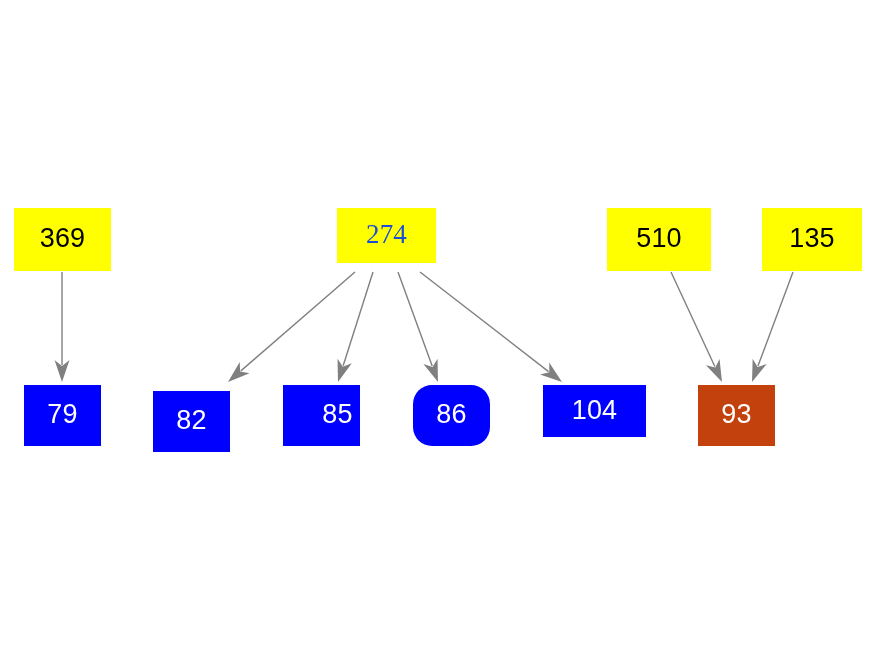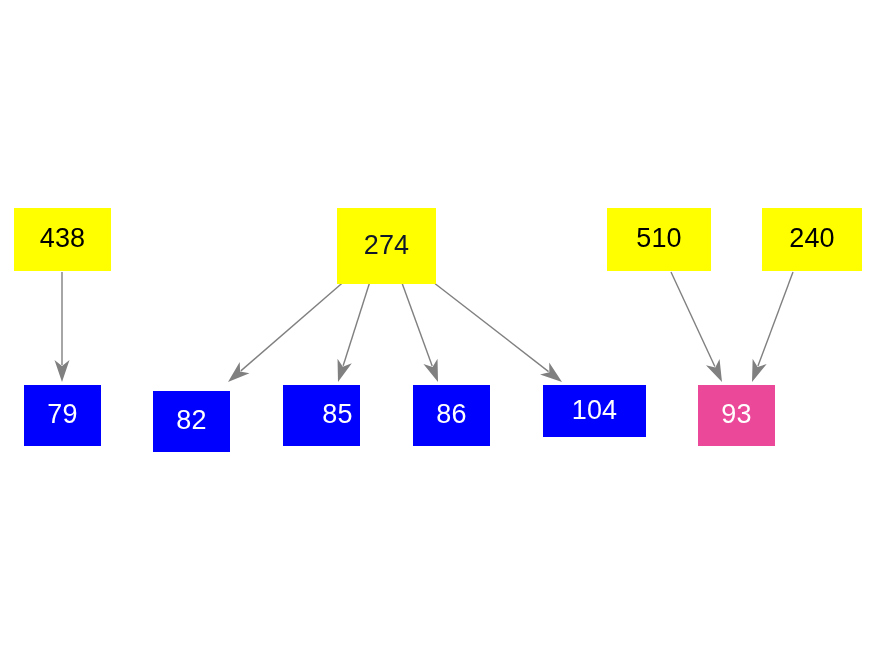--- a/index.html
+++ b/index.html
@@ -80,44 +80,44 @@
         <polygon points="722,382 705.9419608380596,365.19555480613576 715.2699743419911,367.4842583846866 719.5504686024159,358.8861557517524" fill="#808080"></polygon>
       </g>
       <g>
         <line x1="793" y1="272" x2="757.9373467311289" y2="366.0705331603862" stroke="#808080" stroke-width="1.4"></line>
         <polygon points="752,382 752.6559192228077,358.7659781791195 757.5880910410624,367.00756062153994 766.7113311401139,364.0048135301154" fill="#808080"></polygon>
       </g>
     </svg>
 
   <div id="node-layer">
       <div class="node node-source" style="left: 14px; top: 208px; width: 97px; height: 63px; background: rgb(255, 255, 0); color: rgb(0, 0, 0);">
-        <span class="node-label">438</span>
+        <span class="node-label">369</span>
       </div>
-      <div class="node node-source" style="left: 337px; top: 208px; width: 99px; height: 76px; background: rgb(255, 255, 0); color: #0f172a;">
+      <div class="node node-source" style="left: 337px; top: 208px; width: 99px; height: 55px; background: rgb(255, 255, 0); color: #1d4ed8; font-family: Liberation Serif, serif;">
         <span class="node-label">274</span>
       </div>
       <div class="node node-source" style="left: 607px; top: 208px; width: 104px; height: 63px; background: rgb(255, 255, 0); color: rgb(0, 0, 0);">
         <span class="node-label">510</span>
       </div>
       <div class="node node-source" style="left: 762px; top: 208px; width: 100px; height: 63px; background: rgb(255, 255, 0); color: rgb(0, 0, 0);">
-        <span class="node-label">240</span>
+        <span class="node-label">135</span>
       </div>
       <div class="node node-target" style="left: 24px; top: 385px; width: 77px; height: 61px; background: rgb(0, 0, 255); color: rgb(255, 255, 255);">
         <span class="node-label">79</span>
       </div>
       <div class="node node-target" style="left: 153px; top: 385px; width: 77px; height: 61px; background: rgb(0, 0, 255); color: rgb(255, 255, 255); margin-top: 6px;">
         <span class="node-label">82</span>
       </div>
       <div class="node node-target" style="left: 283px; top: 385px; width: 77px; height: 61px; background: rgb(0, 0, 255); color: rgb(255, 255, 255); padding-left: 32px;">
         <span class="node-label">85</span>
       </div>
-      <div class="node node-target" style="left: 413px; top: 385px; width: 77px; height: 61px; background: rgb(0, 0, 255); color: rgb(255, 255, 255);">
+      <div class="node node-target" style="left: 413px; top: 385px; width: 77px; height: 61px; background: rgb(0, 0, 255); color: rgb(255, 255, 255); border-radius: 19px;">
         <span class="node-label">86</span>
       </div>
       <div class="node node-target" style="left: 543px; top: 385px; width: 103px; height: 52px; background: rgb(0, 0, 255); color: rgb(255, 255, 255);">
         <span class="node-label">104</span>
       </div>
-      <div class="node node-target" style="left: 698px; top: 385px; width: 77px; height: 61px; background: #ec4899; color: rgb(255, 255, 255);">
+      <div class="node node-target" style="left: 698px; top: 385px; width: 77px; height: 61px; background: #c2410c; color: rgb(255, 255, 255);">
         <span class="node-label">93</span>
       </div>
     </div>
 
 </div>
 
 </body></html>

